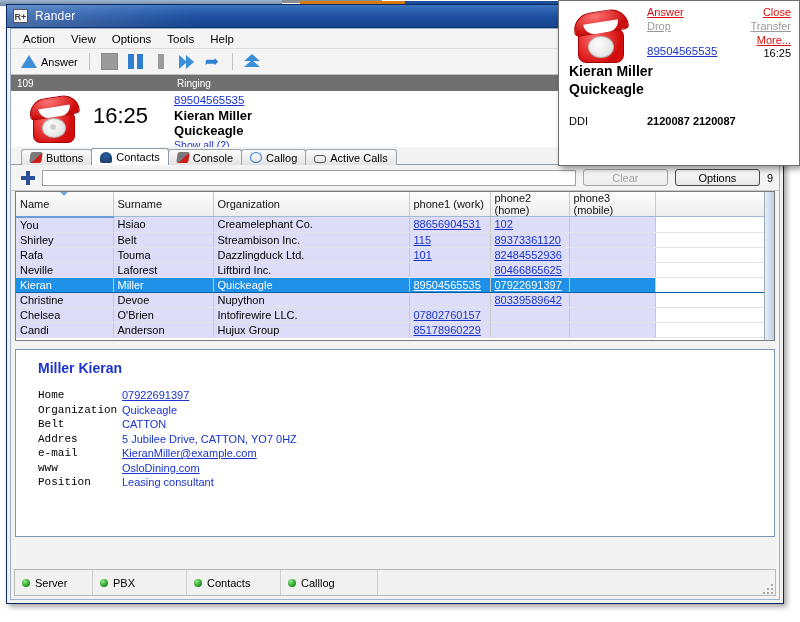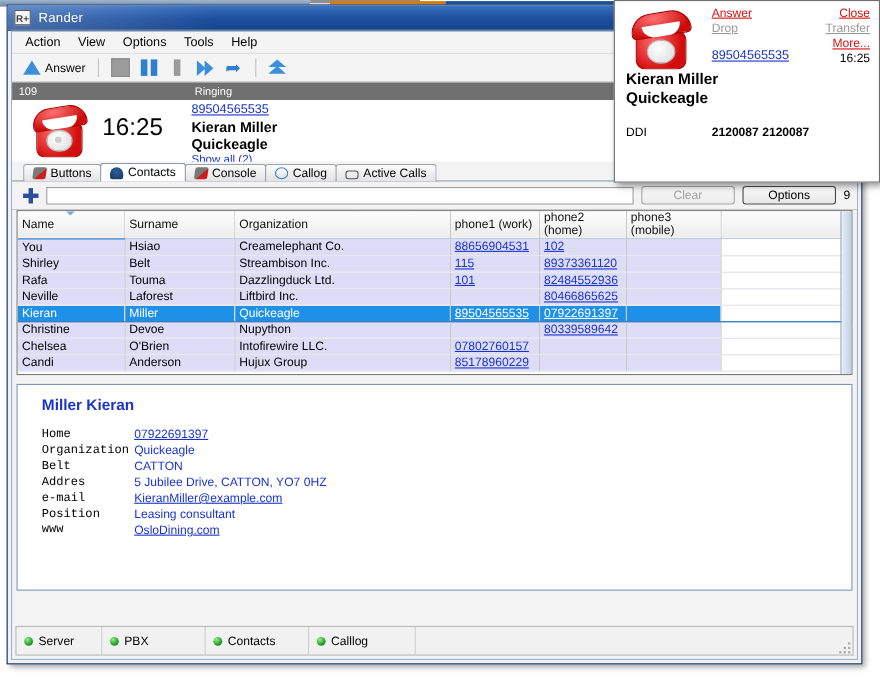--- a/index.html
+++ b/index.html
@@ -435,26 +435,26 @@
           </div>
           <div class="d-row">
             <div class="d-lab">Addres</div>
             <div class="d-val">5 Jubilee Drive, CATTON, YO7 0HZ</div>
           </div>
           <div class="d-row">
             <div class="d-lab">e-mail</div>
             <div class="d-val u">KieranMiller@example.com</div>
           </div>
           <div class="d-row">
+            <div class="d-lab">www</div>
+            <div class="d-val u">OsloDining.com</div>
+          </div>
+          <div class="d-row">
             <div class="d-lab">Position</div>
             <div class="d-val">Leasing consultant</div>
-          </div>
-          <div class="d-row">
-            <div class="d-lab">www</div>
-            <div class="d-val u">OsloDining.com</div>
           </div>
         </div>
     </div>
 
     <div id="statusbar">
       <div class="st-cell" style="width:78px">
         <span class="st-dot"></span>
         <span>Server</span>
       </div>
       <div class="st-cell" style="width:94px">

